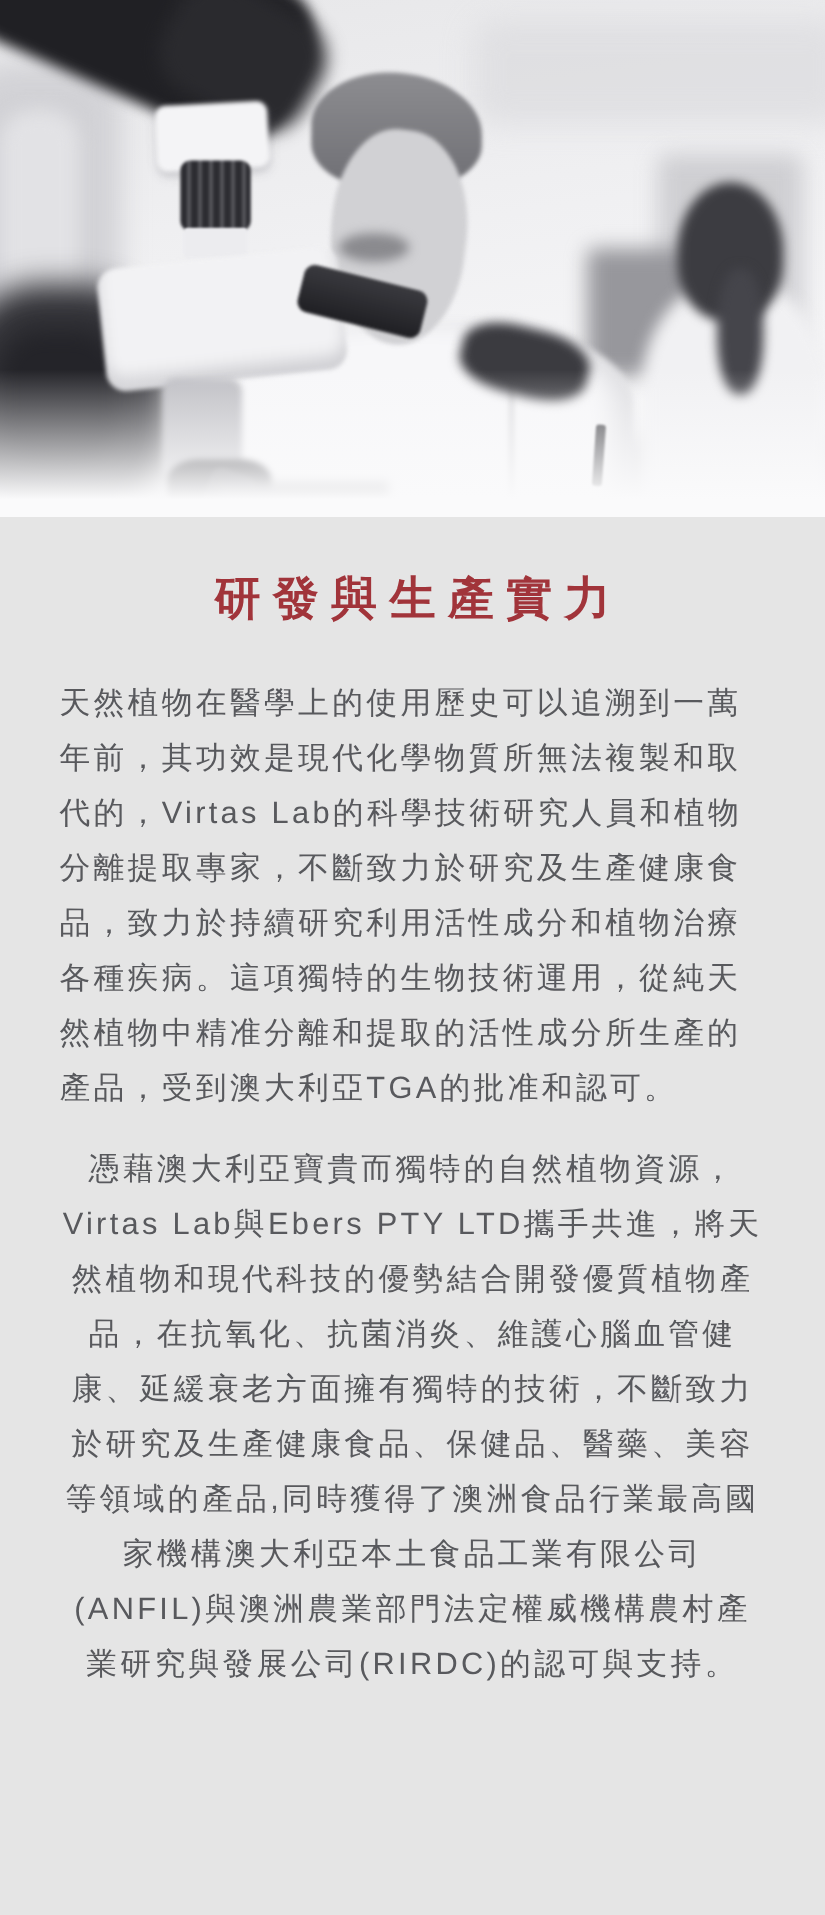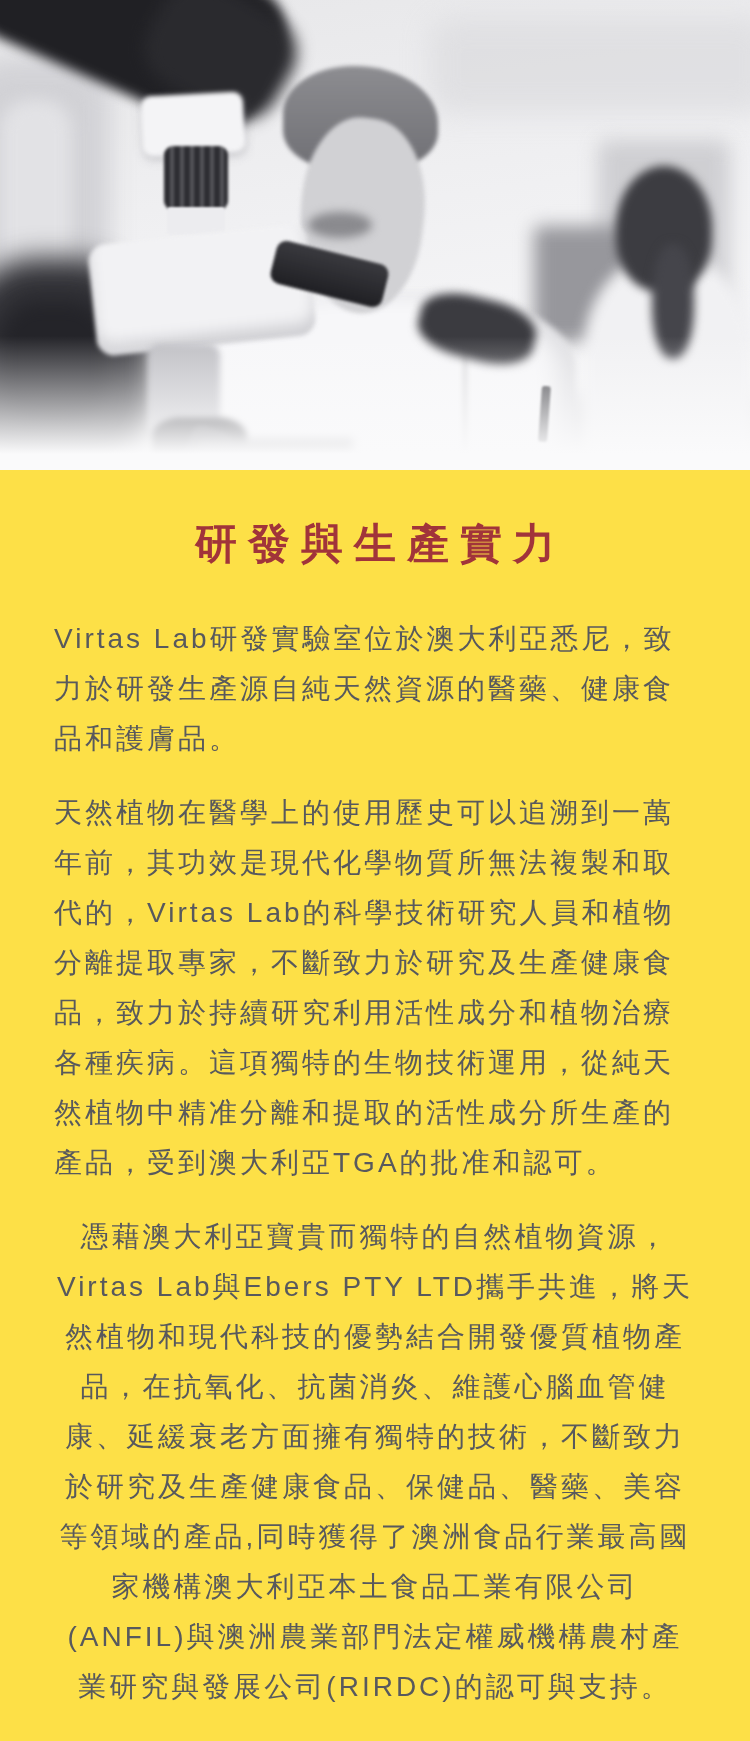--- a/index.html
+++ b/index.html
@@ -5,21 +5,21 @@
   html, body {
     margin: 0;
     padding: 0;
     background: #fafafb;
   }
   .page {
     position: relative;
     width: 750px;
     min-height: 1741px;
     margin: 0 auto;
-    background: #fde047;
+    background: #e5e5e5;
     font-family: "Liberation Sans", "DejaVu Sans", sans-serif;
     overflow: hidden;
   }
 
   
   .photo {
     position: relative;
     width: 750px;
     height: 470px;
     overflow: hidden;
@@ -131,18 +131,17 @@
     <div class="ph-turret"></div>
     <div class="ph-objlens"></div>
     <div class="ph-stage"></div>
 
     <div class="ph-fade"></div>
   </div>
 
   <h2 class="section-title">研發與生產實力</h2>
 
   <div class="content">
-    <p>Virtas Lab研發實驗室位於澳大利亞悉尼，致力於研發生產源自純天然資源的醫藥、健康食品和護膚品。</p>
     <p>天然植物在醫學上的使用歷史可以追溯到一萬年前，其功效是現代化學物質所無法複製和取代的，Virtas Lab的科學技術研究人員和植物分離提取專家，不斷致力於研究及生產健康食品，致力於持續研究利用活性成分和植物治療各種疾病。這項獨特的生物技術運用，從純天然植物中精准分離和提取的活性成分所生產的產品，受到澳大利亞TGA的批准和認可。</p>
     <p>憑藉澳大利亞寶貴而獨特的自然植物資源，Virtas Lab與Ebers PTY LTD攜手共進，將天然植物和現代科技的優勢結合開發優質植物產品，在抗氧化、抗菌消炎、維護心腦血管健康、延緩衰老方面擁有獨特的技術，不斷致力於研究及生產健康食品、保健品、醫藥、美容等領域的產品,同時獲得了澳洲食品行業最高國家機構澳大利亞本土食品工業有限公司(ANFIL)與澳洲農業部門法定權威機構農村產業研究與發展公司(RIRDC)的認可與支持。</p>
   </div>
 
 </div>
 
 </body></html>

